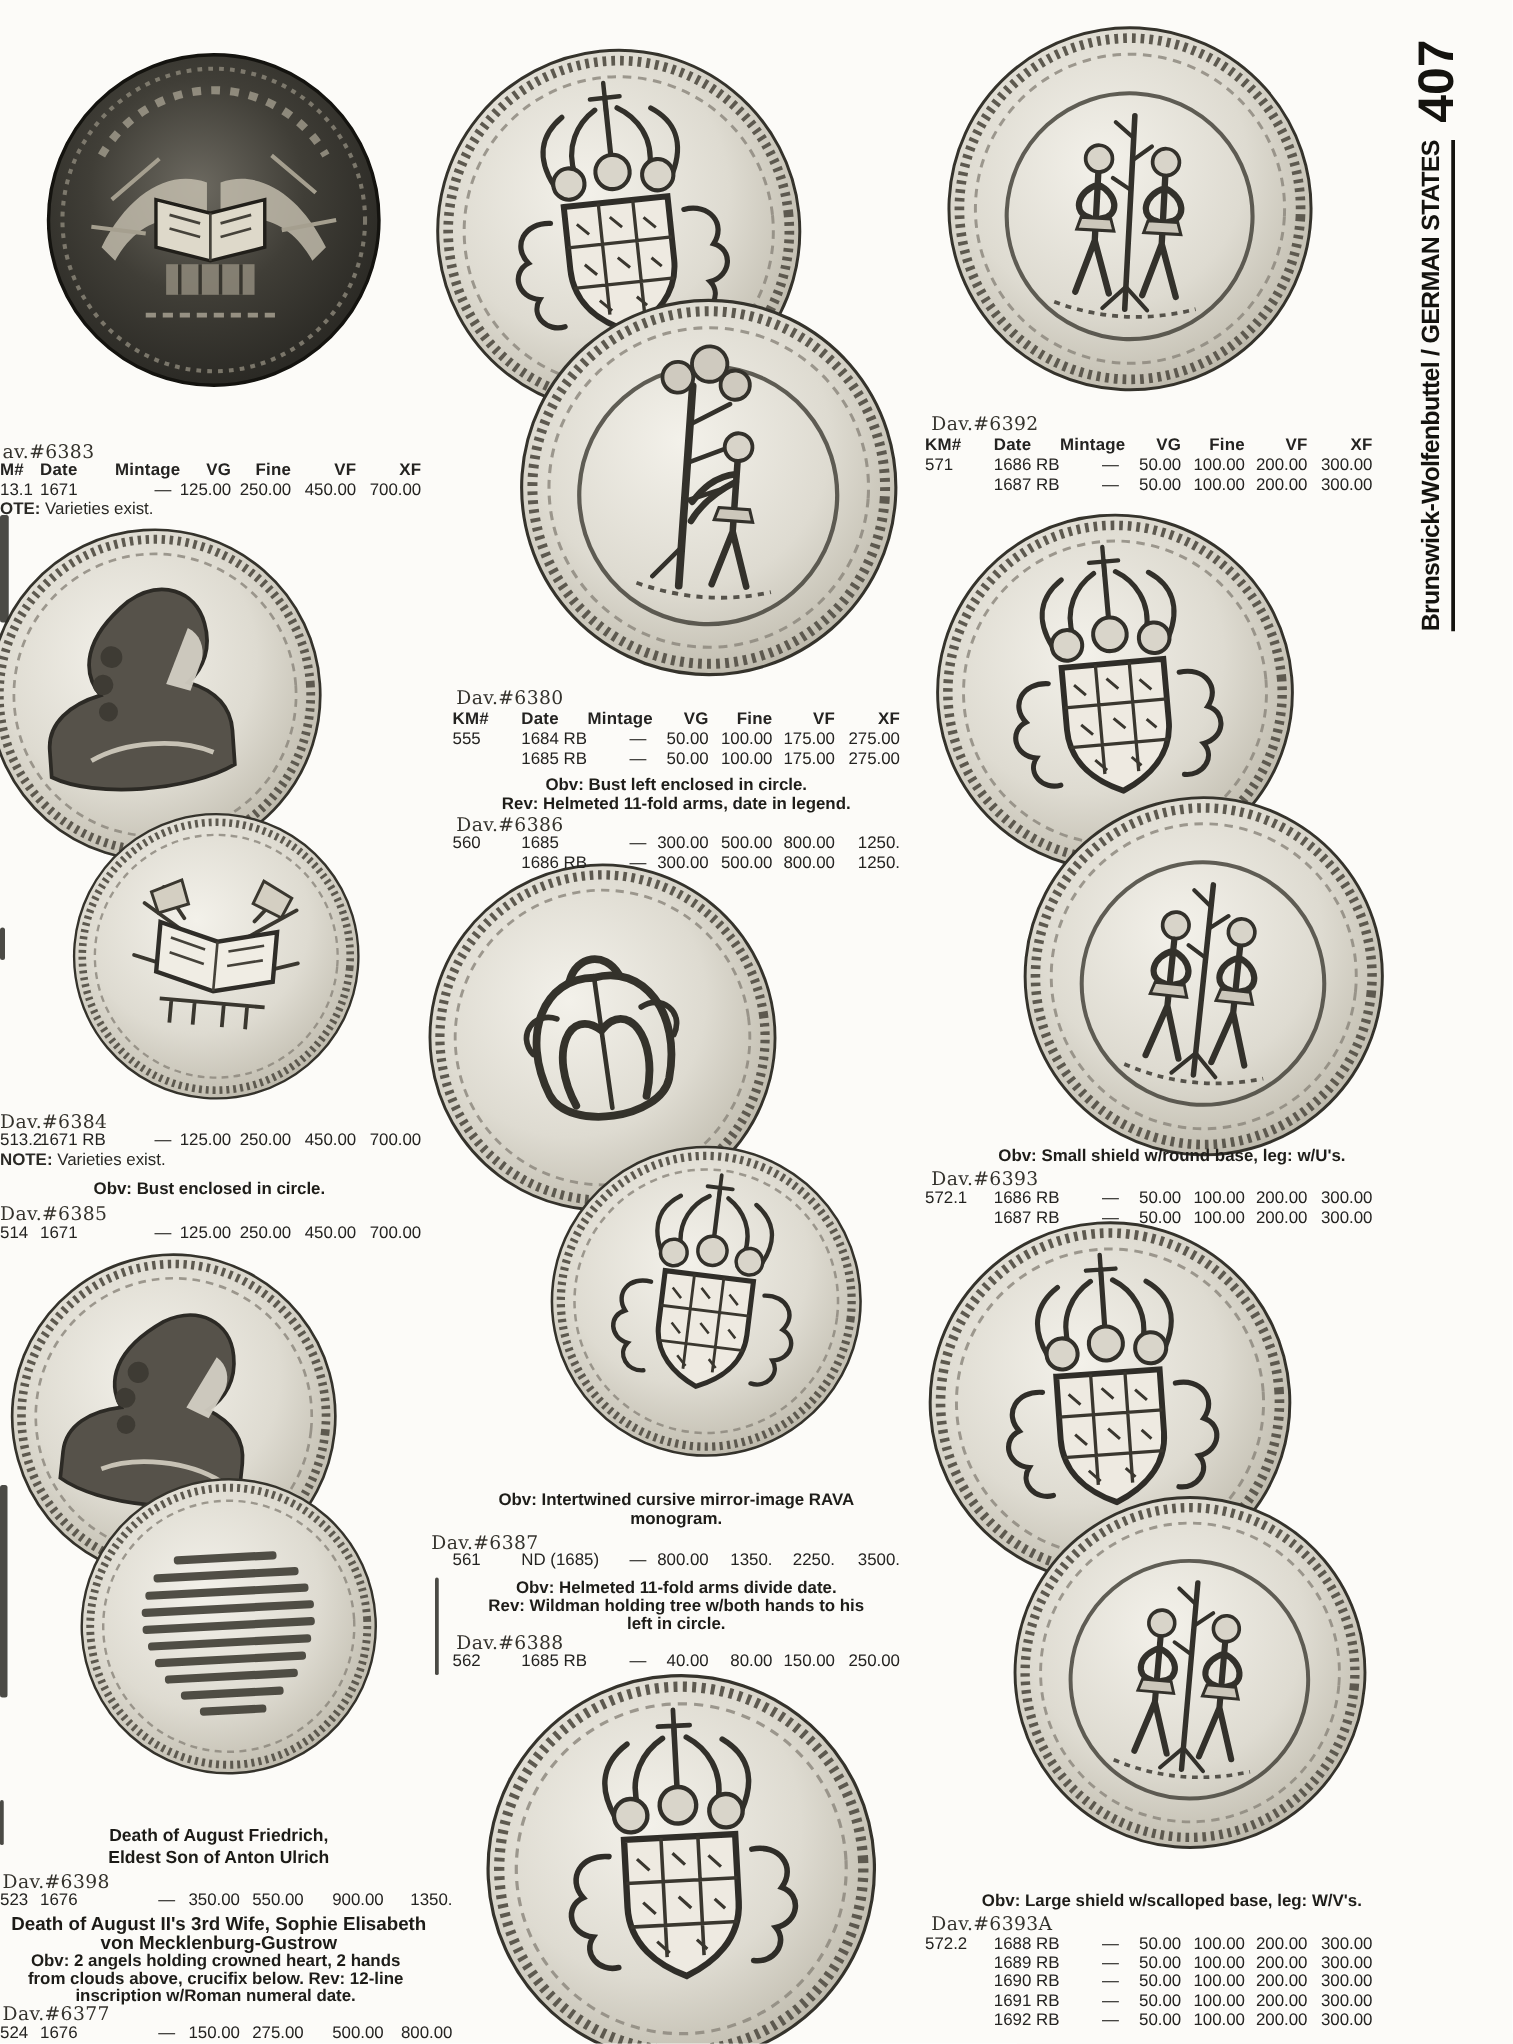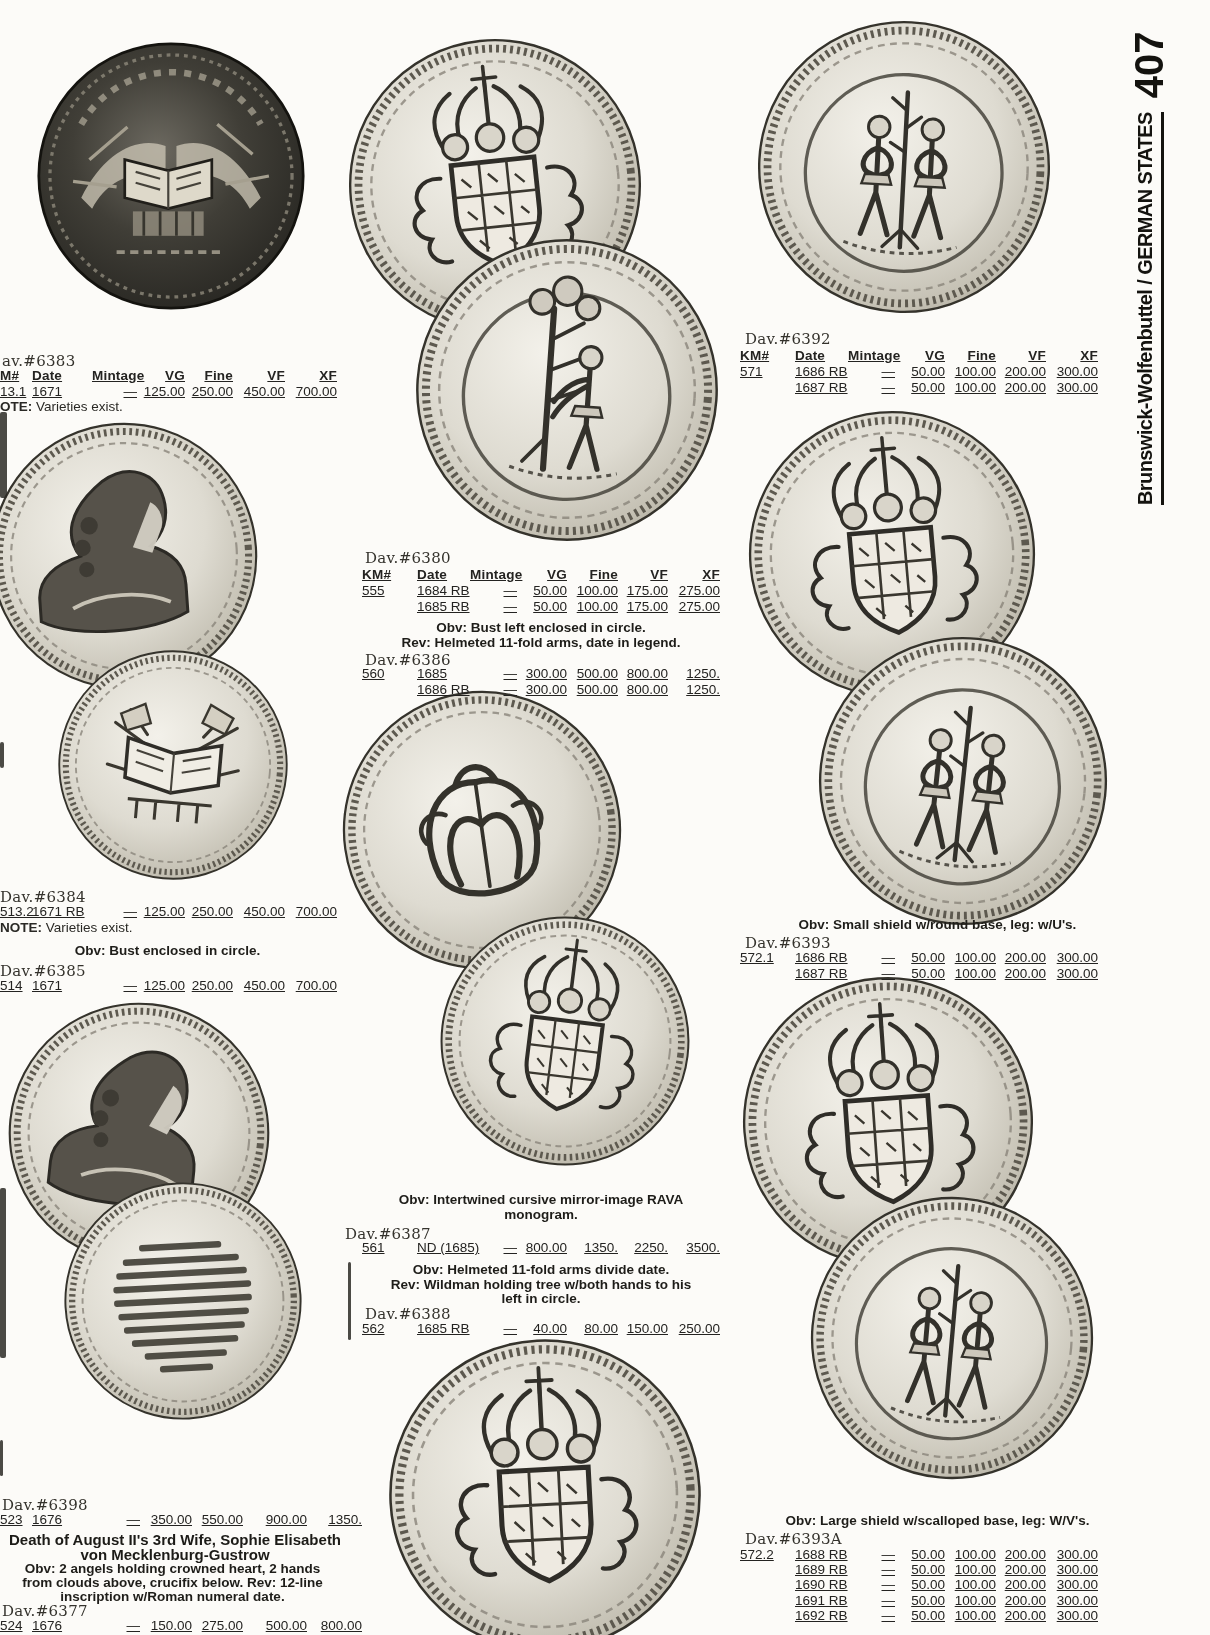--- a/index.html
+++ b/index.html
@@ -1,21 +1,21 @@
 <!DOCTYPE html>
 <html><head>
 <meta charset="utf-8">
 <style>
   html,body{margin:0;padding:0;background:#ffffff;}
   .page{position:relative;width:1210px;height:1635px;background:#fcfbf8;overflow:hidden;
         font-family:"Liberation Sans",sans-serif;color:#22211d;}
   .coin{position:absolute;}
   .dav{position:absolute;font-family:"DejaVu Serif",serif;font-size:15px;
        color:#34322c;letter-spacing:.3px;white-space:nowrap;}
-  .tbl{position:absolute;font-size:13.5px;line-height:15.8px;color:#242321;text-decoration:underline;}
+  .tbl{position:absolute;font-size:13.5px;line-height:15.8px;color:#242321;}
   .trow{display:grid;white-space:nowrap;}
   .lt .trow{grid-template-columns:32px 60px 45px 48px 48px 52px 52px;width:337px;}
   .mt .trow{grid-template-columns:55px 53px 47px 50px 51px 50px 52px;width:358px;}
   .bt .trow{grid-template-columns:32px 64px 44px 52px 51px 64px 55px;width:362px;}
   .c{display:block;}
   .c0,.c1{text-align:left;}
   .c2,.c3,.c4,.c5,.c6{text-align:right;}
   .hdr{font-weight:700;letter-spacing:.2px;}
   .note{position:absolute;font-size:13.5px;white-space:nowrap;color:#2a2925;}
   .note b{font-weight:700;}
@@ -288,20 +288,24 @@
       <span class="c c0">514</span>
       <span class="c c1">1671</span>
       <span class="c c2">—</span>
       <span class="c c3">125.00</span>
       <span class="c c4">250.00</span>
       <span class="c c5">450.00</span>
       <span class="c c6">700.00</span>
     </div>
   </div>
 
+  <div class="bigt" style="left:0;top:1460px;width:350px">
+    <div>Death of August Friedrich,</div>
+    <div>Eldest Son of Anton Ulrich</div>
+  </div>
   <div class="dav" style="left:2px;top:1496px">Dav.#6398</div>
   <div class="tbl bt" style="left:0;top:1512px">
     <div class="trow">
       <span class="c c0">523</span>
       <span class="c c1">1676</span>
       <span class="c c2">—</span>
       <span class="c c3">350.00</span>
       <span class="c c4">550.00</span>
       <span class="c c5">900.00</span>
       <span class="c c6">1350.</span>

